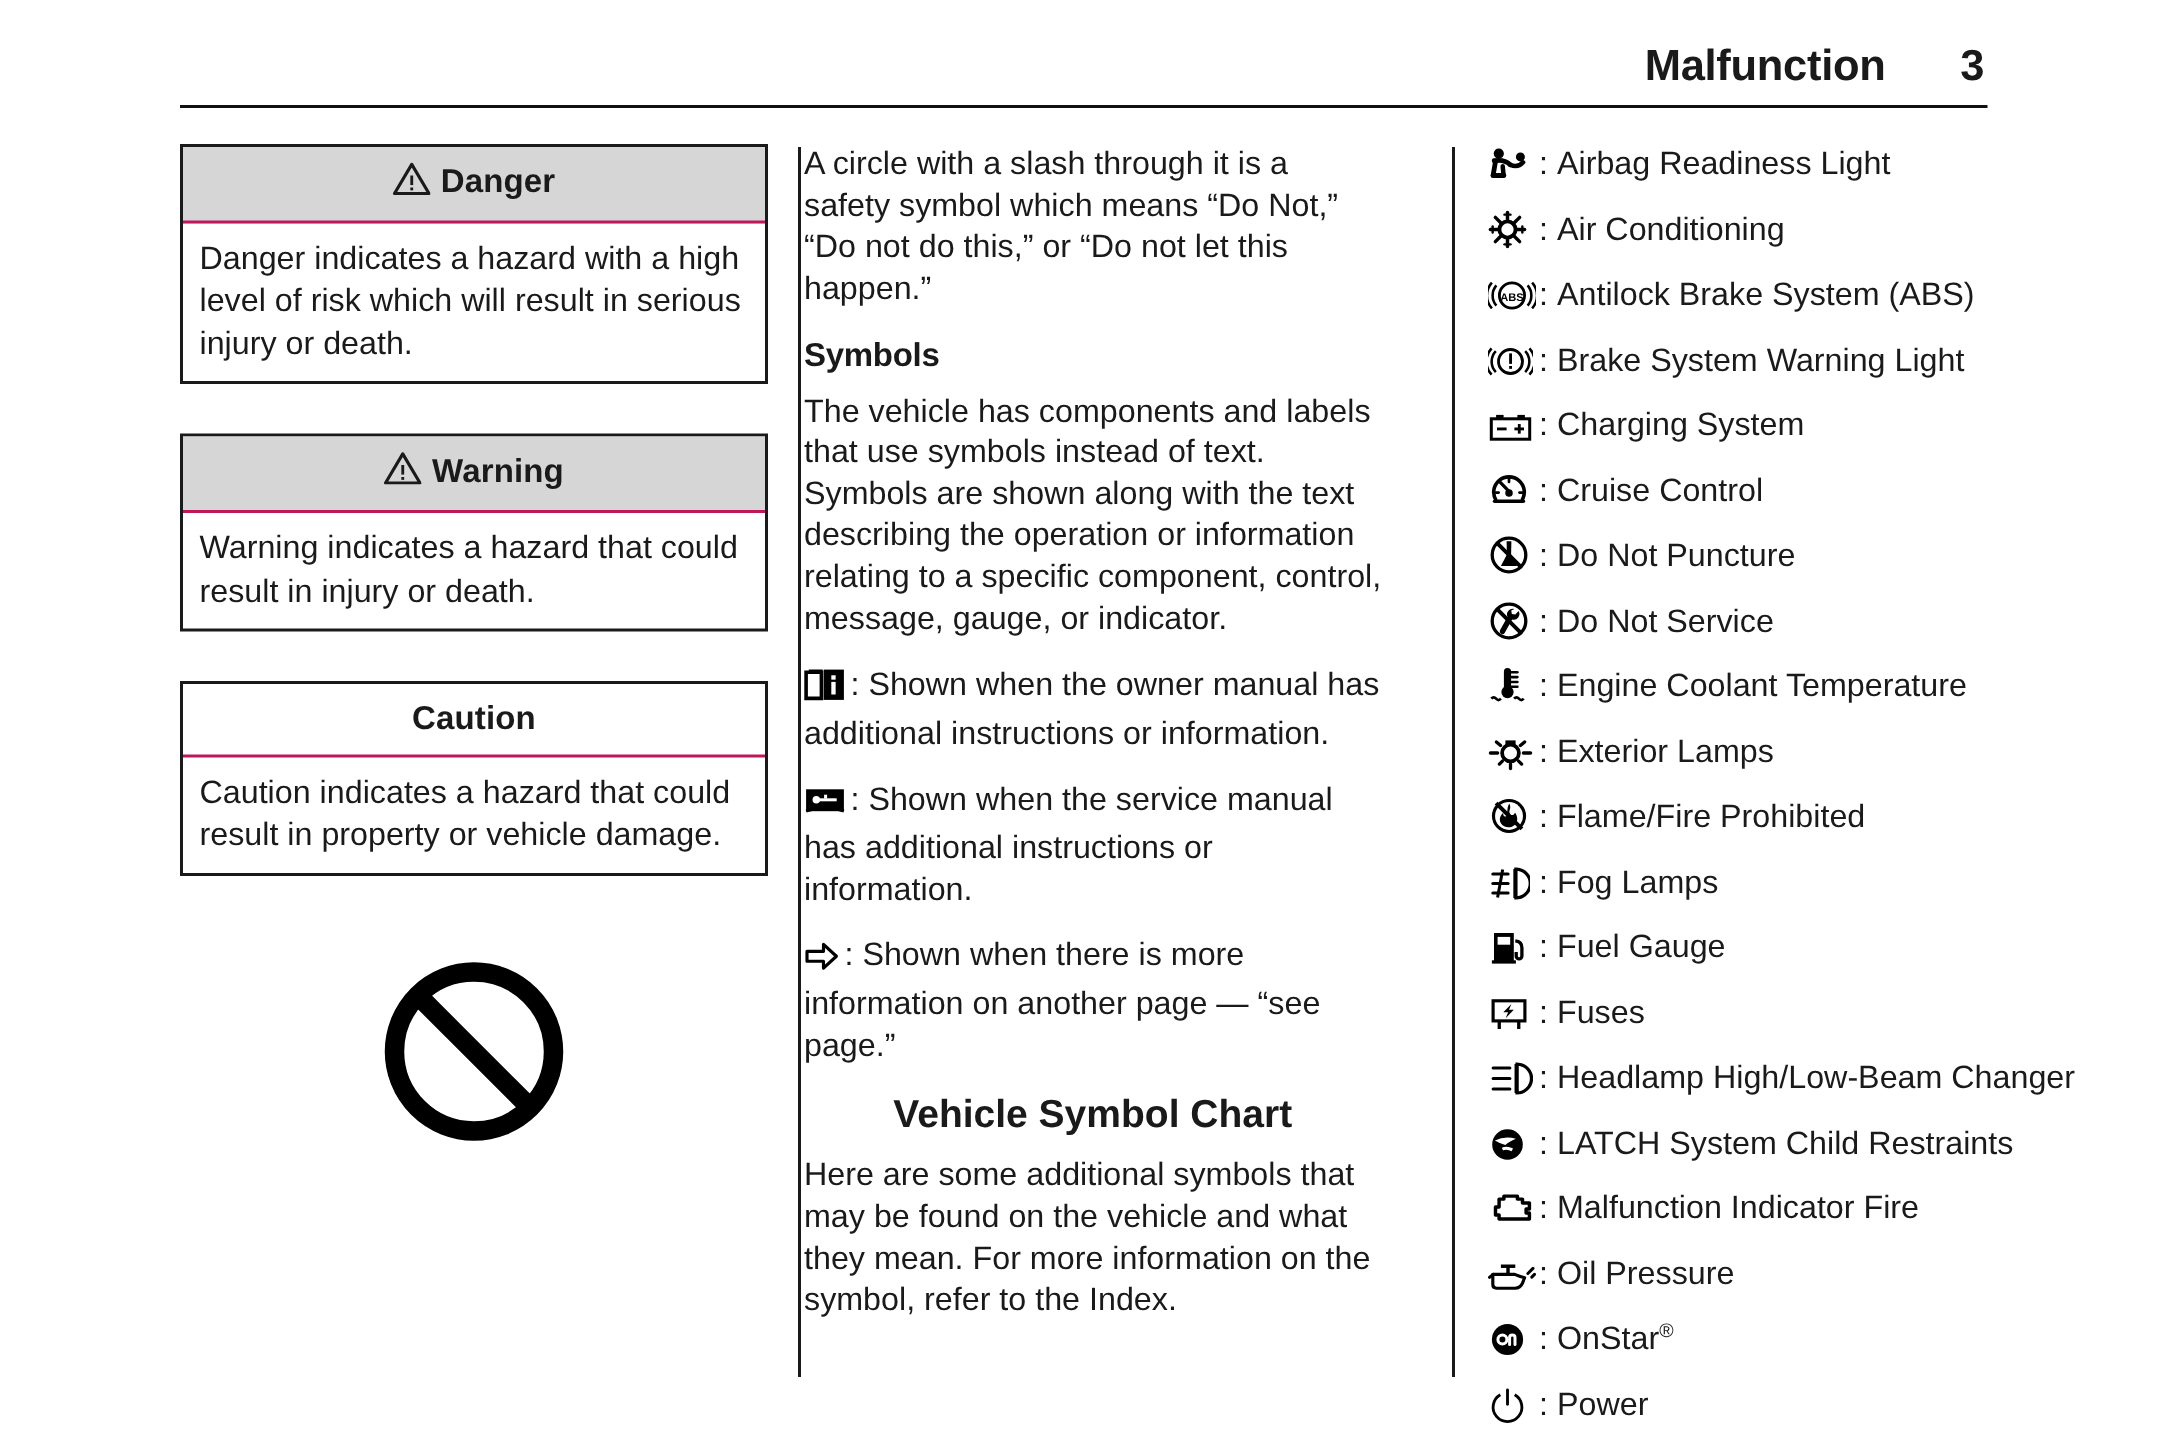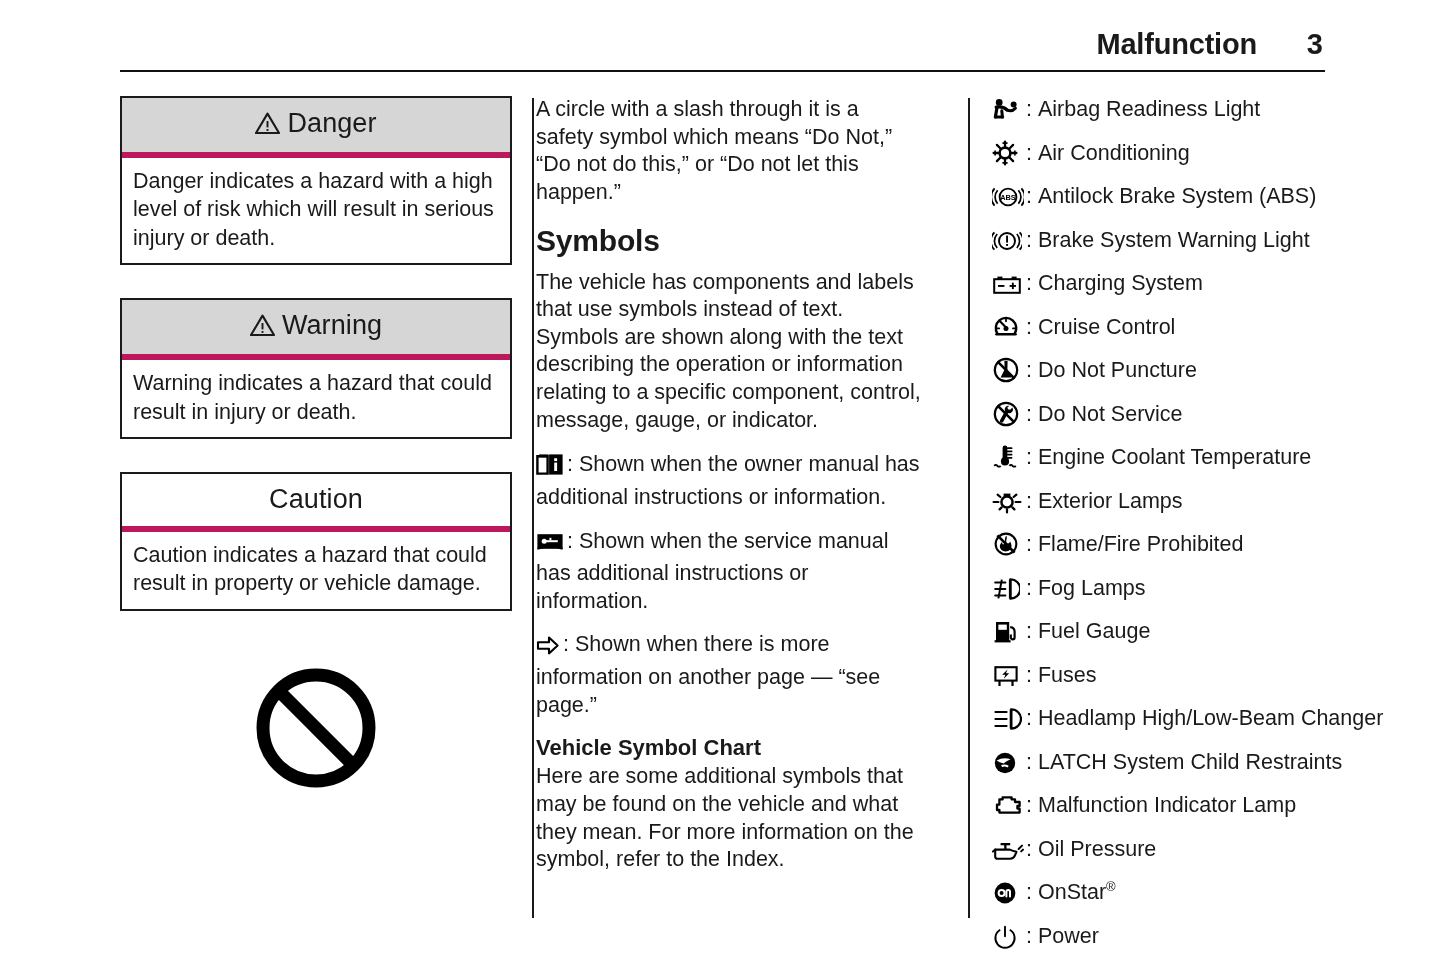--- a/index.html
+++ b/index.html
@@ -66,24 +66,24 @@
   #divider-2 { left: 968px; }
 
   
   .alert-box {
     border: 2px solid #1a1a1a;
     margin-bottom: 33px;
     background: #fff;
   }
   .alert-head {
     background: #d6d6d6;
-    border-bottom: 6px solid #be185d;
+    border-bottom: 2px solid #be185d;
     text-align: center;
-    font-size: 27px;
-    font-weight: normal;
+    font-size: 22px;
+    font-weight: bold;
     padding: 10px 0 11px 0;
     letter-spacing: 0.1px;
   }
   .alert-head.plain {
     background: #ffffff;
   }
   .alert-head .warn-tri {
     display: inline-block;
     vertical-align: -2px;
     margin-right: 7px;
@@ -102,29 +102,30 @@
   }
 
   
   .body-par {
     font-size: 21.5px;
     line-height: 1.285;
     margin: 0 0 17px 0;
   }
   .body-par.tight { margin-bottom: 25px; }
   h2.section-title {
-    font-size: 30px;
+    font-size: 22px;
     font-weight: bold;
     margin: 12px 0 11px 0;
     letter-spacing: -0.2px;
   }
   h3.sub-title {
-    font-size: 22px;
+    font-size: 26px;
     font-weight: bold;
-    margin: 15px 0 2px 0;
+    margin: 15px 0 12px 0;
+    text-align: center;
   }
   .icon-par {
     font-size: 21.5px;
     line-height: 1.285;
     margin: 0 0 16px 0;
   }
   .inline-ico {
     display: inline-block;
     vertical-align: -5px;
     margin-right: 3px;
@@ -397,21 +398,21 @@
       </svg></span><span class="sym-colon">:</span><span>Headlamp High/Low-Beam Changer</span></li>
 
       <li class="sym-item"><span class="sym-ico"><svg width="26" height="24" viewBox="0 0 26 24">
         <circle cx="13" cy="12" r="10.2" fill="#000"></circle>
         <path d="M4.6 9.4 q6.6 -3.4 14 -1.2 q-4.6 1.8 -7 4.2 q-4.2 -1.2 -7 -3 z" fill="#fff"></path>
         <path d="M9.6 15 q3.2 -1.4 6.6 0.6" fill="none" stroke="#fff" stroke-width="2"></path>
       </svg></span><span class="sym-colon">:</span><span>LATCH System Child Restraints</span></li>
 
       <li class="sym-item"><span class="sym-ico"><svg width="32" height="24" viewBox="0 0 32 24">
         <path d="M7.4 8 L7.4 5.4 L10.6 5.4 L10.6 3.4 L19.6 3.4 L19.6 5.4 L23 5.4 L23 8 L27.6 8 L27.6 12 L25.4 12 L25.4 14.6 L27.6 14.6 L27.6 18.6 L7.4 18.6 L7.4 16 L5 16 L5 10.6 L7.4 10.6 Z" fill="none" stroke="#000" stroke-width="2.3" stroke-linejoin="round"></path>
-      </svg></span><span class="sym-colon">:</span><span>Malfunction Indicator Lamp</span></li>
+      </svg></span><span class="sym-colon">:</span><span>Malfunction Indicator Fire</span></li>
 
       <li class="sym-item"><span class="sym-ico"><svg width="32" height="22" viewBox="0 0 32 22">
         <path d="M3.2 9.6 L3.2 16.4 q0 2.4 2.6 2.4 L18 18.8 q3.6 0 5 -3.4 l1.4 -3.6 q-3.4 -0.8 -6.6 -2.2 z" fill="none" stroke="#000" stroke-width="2.1" stroke-linejoin="round"></path>
         <rect x="8.6" y="3" width="9.6" height="2.3" fill="#000"></rect>
         <rect x="12.2" y="5" width="2.3" height="4.8" fill="#000"></rect>
         <path d="M1 11.6 L3.4 9.6" stroke="#000" stroke-width="2" stroke-linecap="round"></path>
         <g stroke="#000" stroke-width="2" stroke-linecap="round">
           <line x1="26.6" y1="9" x2="30" y2="5.6"></line>
           <line x1="29.2" y1="11.4" x2="31" y2="9.6"></line>
         </g>

